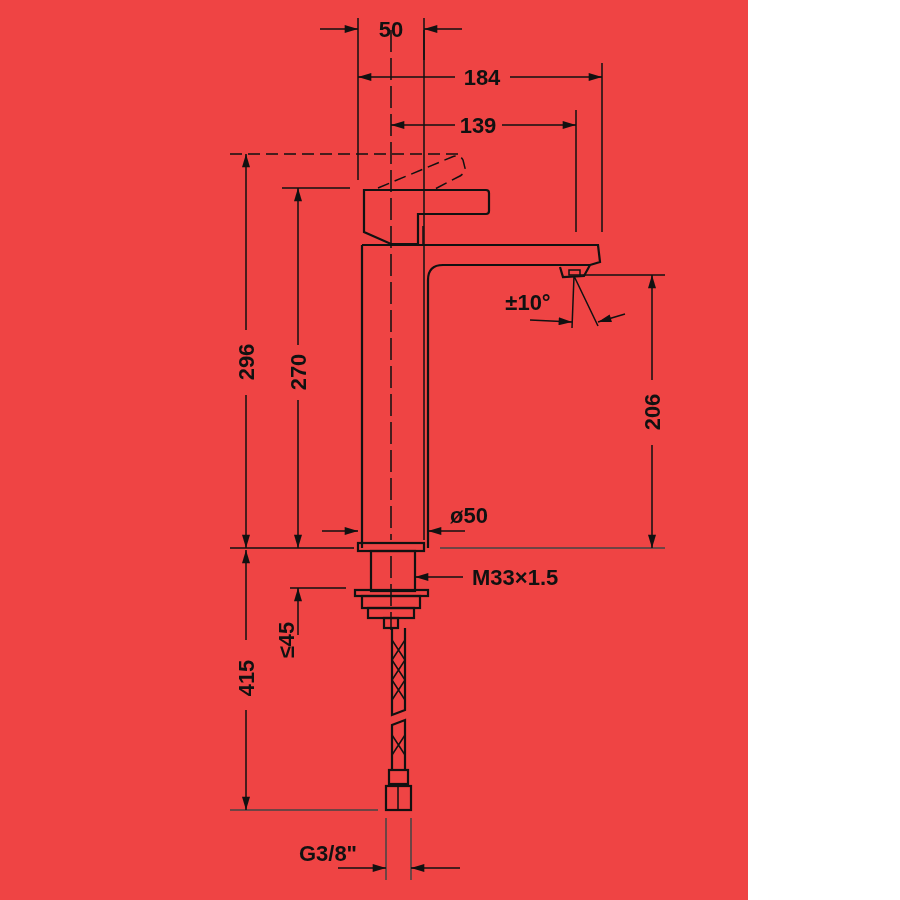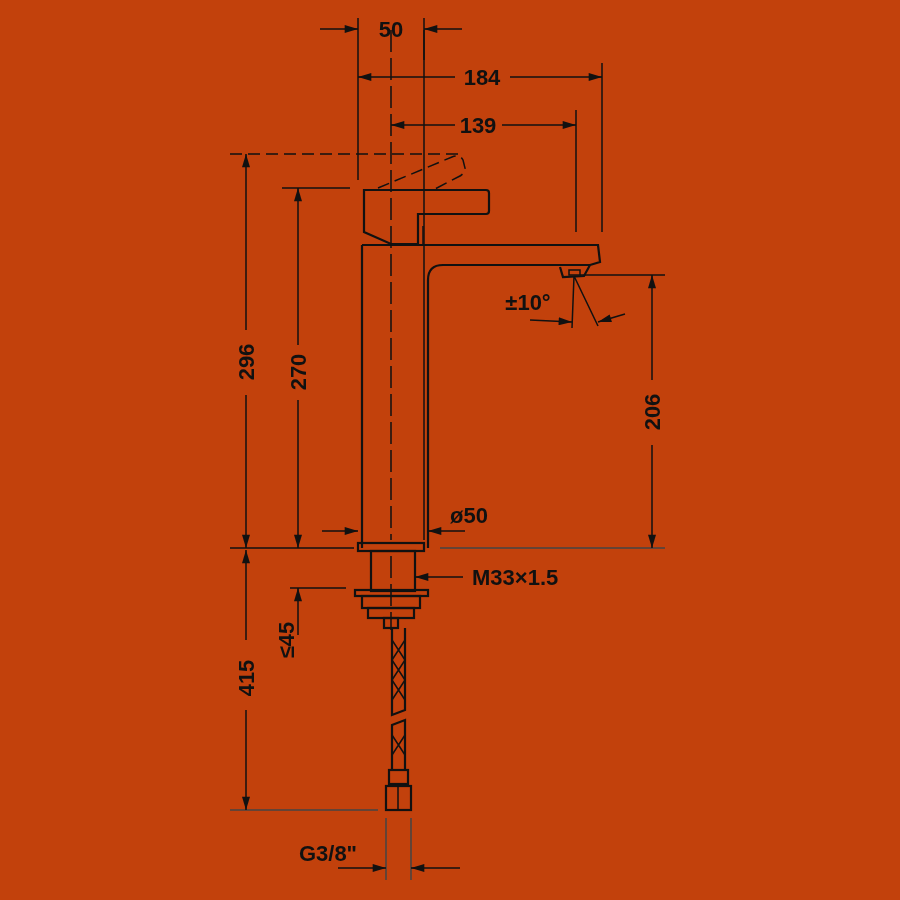--- a/index.html
+++ b/index.html
@@ -1,16 +1,16 @@
 <!DOCTYPE html>
 <html><head>
 <meta charset="utf-8">
 <style>
   html, body { margin:0; padding:0; background:#ffffff; }
-  #canvas { position:relative; width:900px; height:900px; background:#c2410c; overflow:hidden; }
+  #canvas { position:relative; width:748px; height:900px; background:#ef4444; overflow:hidden; }
   svg { position:absolute; left:0; top:0; }
   .dim { font-family:"Liberation Sans", sans-serif; font-weight:bold; font-size:22px; fill:#111; }
   .ln { stroke:#111; stroke-width:1.5; fill:none; }
   .thk { stroke:#111; stroke-width:2.2; fill:none; }
   .dash { stroke:#111; stroke-width:1.5; fill:none; stroke-dasharray:12 6; }
   .cl { stroke:#111; stroke-width:1.5; fill:none; stroke-dasharray:22 6; }
   .grey { stroke:#444; stroke-width:1.5; fill:none; }
 </style>
 </head>
 <body>

